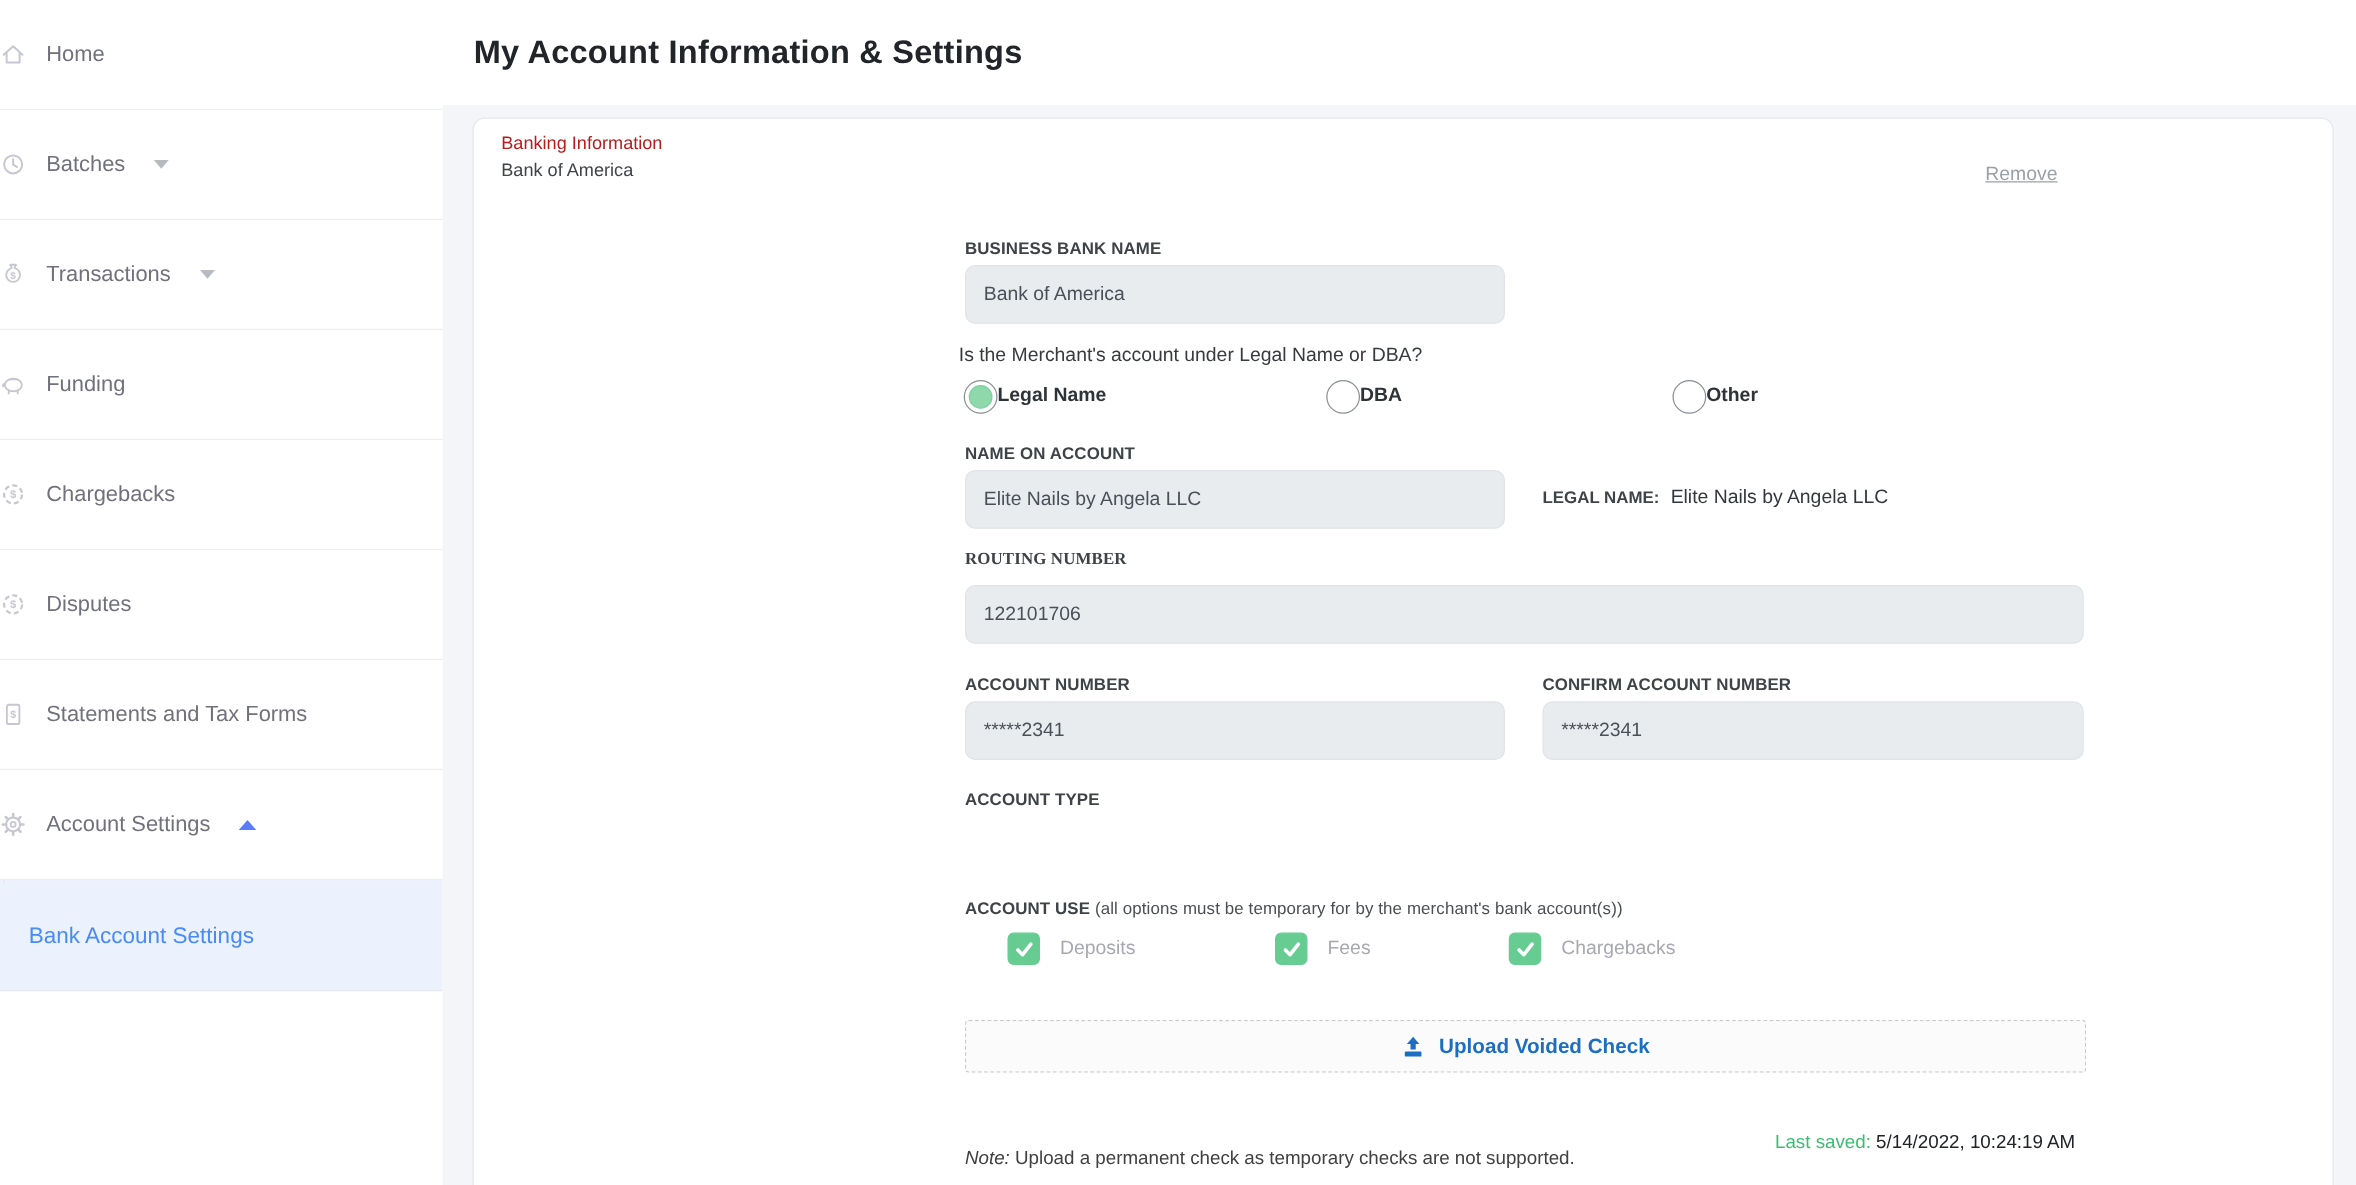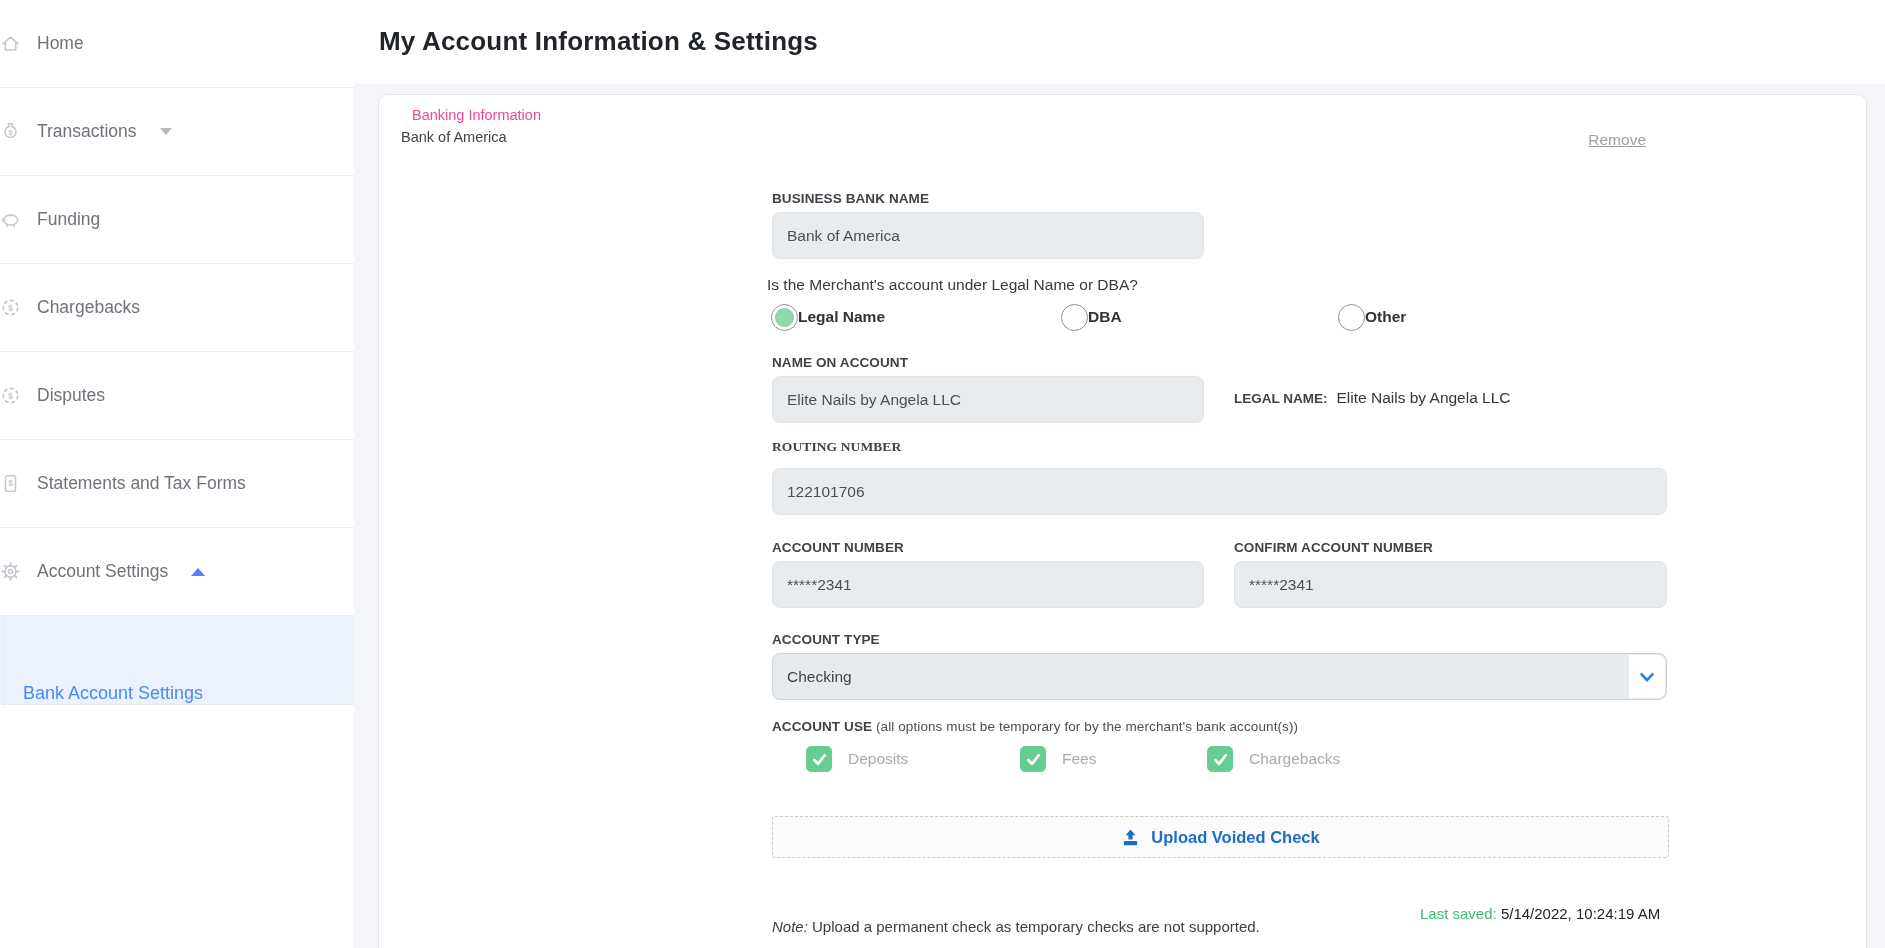--- a/index.html
+++ b/index.html
@@ -11,31 +11,31 @@
   .sidebar-accent-line{position:absolute;left:3px;top:0;width:1px;height:707px;background:#e7e7ed;}
   .nav-item{position:relative;height:88px;box-sizing:border-box;border-bottom:1px solid #ededf2;
             display:flex;align-items:center;gap:16px;color:#71717c;
             font-size:17.5px;cursor:pointer;background:#fff;}
   .nav-icon{width:21px;height:21px;color:#c7c7d1;flex:0 0 auto;}
   .nav-icon svg{display:block;width:100%;height:100%;}
   .caret{width:0;height:0;margin-left:7px;}
   .caret.down{border-left:6px solid transparent;border-right:6px solid transparent;border-top:7px solid #b7bac1;}
   .caret.up{border-left:7px solid transparent;border-right:7px solid transparent;border-bottom:8px solid var(--caret-blue);}
   .sub-item{height:89px;box-sizing:border-box;background:var(--active-item-bg);color:var(--accent-blue);
-            font-size:18px;display:flex;align-items:flex-end;padding-left:23px;
+            font-size:18px;display:flex;align-items:center;padding-left:23px;
             border-bottom:1px solid #e5eaf3;cursor:pointer;}
 
   
   .main{position:absolute;left:354px;top:0;width:1531px;height:948px;background:#f4f5f8;}
   .header-band{position:absolute;left:0;top:0;width:100%;height:84px;background:#fff;}
   .page-title{position:absolute;left:25px;top:26px;font-size:26px;font-weight:600;color:#212529;letter-spacing:.2px;}
 
   .card{position:absolute;left:24px;top:94px;width:1489px;height:920px;background:#fff;
         border:1px solid #e4e6ea;border-radius:10px;box-sizing:border-box;}
-  .card-title{position:absolute;left:33px;top:12px;font-size:14.5px;color:#ec4899;}
+  .card-title{position:absolute;left:22px;top:12px;font-size:14.5px;color:#b91c1c;}
   .card-subtitle{position:absolute;left:22px;top:34px;font-size:14.5px;color:#3f4448;}
   .remove-link{position:absolute;right:220px;top:36px;font-size:15.5px;color:#9aa1a8;
                text-decoration:underline;cursor:pointer;}
 
   .fgroup-label{position:absolute;font-size:13.5px;font-weight:600;color:#3e4347;letter-spacing:.1px;}
   .fgroup-label .label-note{font-weight:400;color:#4a4f54;}
   .tfield{position:absolute;height:47px;background:#e9ecef;border:1px solid #e0e3e7;border-radius:8px;
           font-size:15.5px;color:#495057;padding:0 14px;box-sizing:border-box;
           font-family:inherit;outline:none;}
 
@@ -87,20 +87,30 @@
 
     <div class="nav-item">
       <span class="nav-icon">
         <svg viewBox="0 0 21 21">
             <path d="M3 10.8 L10.5 4 L18 10.8 M5.3 9.3 V17 H15.7 V9.3" fill="none" stroke="currentColor" stroke-width="1.6" stroke-linecap="round" stroke-linejoin="round"></path>
           </svg>
       </span>
       <span class="nav-label">Home</span>
     </div>
 
+    <div class="nav-item">
+      <span class="nav-icon">
+        <svg viewBox="0 0 21 21">
+            <circle cx="10.5" cy="10.5" r="7.2" fill="none" stroke="currentColor" stroke-width="1.6"></circle>
+            <path d="M10.5 6.4 V10.7 L13.6 12.6" fill="none" stroke="currentColor" stroke-width="1.6" stroke-linecap="round"></path>
+          </svg>
+      </span>
+      <span class="nav-label">Batches</span>
+      <span class="caret down"></span>
+    </div>
 
     <div class="nav-item">
       <span class="nav-icon">
         <svg viewBox="0 0 21 21">
             <path d="M8.2 2.8h4.6l-1.2 2.5c2.6 1 4.4 3.2 4.4 5.7 0 3.5-2.9 5.5-5.5 5.5s-5.5-2-5.5-5.5c0-2.5 1.8-4.7 4.4-5.7L8.2 2.8z" fill="none" stroke="currentColor" stroke-width="1.5" stroke-linejoin="round"></path>
             <text x="10.5" y="14" font-size="8" text-anchor="middle" fill="currentColor" font-weight="bold" font-family="Liberation Sans, sans-serif">$</text>
           </svg>
       </span>
       <span class="nav-label">Transactions</span>
       <span class="caret down"></span>
@@ -201,28 +211,20 @@
 
       <label class="fgroup-label" style="left:393px;top:344px;font-family:Liberation Serif, serif;">ROUTING NUMBER</label>
       <input class="tfield" style="left: 393px; top: 373px; width: 895px;" value="122101706">
 
       <label class="fgroup-label" style="left:393px;top:445px;">ACCOUNT NUMBER</label>
       <label class="fgroup-label" style="left:855px;top:445px;">CONFIRM ACCOUNT NUMBER</label>
       <input class="tfield" style="left: 393px; top: 466px; width: 432px;" value="*****2341">
       <input class="tfield" style="left: 855px; top: 466px; width: 433px;" value="*****2341">
 
       <label class="fgroup-label" style="left:393px;top:537px;">ACCOUNT TYPE</label>
-      <div class="select">
-        <span>Checking</span>
-        <span class="select-chevron-box">
-          <svg viewBox="0 0 22 20" style="stroke: rgb(43, 125, 233);">
-              <polyline points="5,7 11,13.5 17,7" fill="none" stroke="currentColor" stroke-width="3" stroke-linecap="round" stroke-linejoin="round" style="stroke:inherit"></polyline>
-            </svg>
-        </span>
-      </div>
 
       <div class="fgroup-label" style="left:393px;top:624px;">
         <span>ACCOUNT USE</span>
         <span class="label-note">(all options must be temporary for by the merchant's bank account(s))</span>
       </div>
 
       <div class="check-item" style="left:427px;top:651px;">
         <span class="checkbox checked">
           <svg viewBox="0 0 18 18">
               <polyline points="3.5,9.5 7.5,13.5 14.5,4.5" fill="none" stroke="#fff" stroke-width="3" stroke-linecap="round" stroke-linejoin="round"></polyline>

